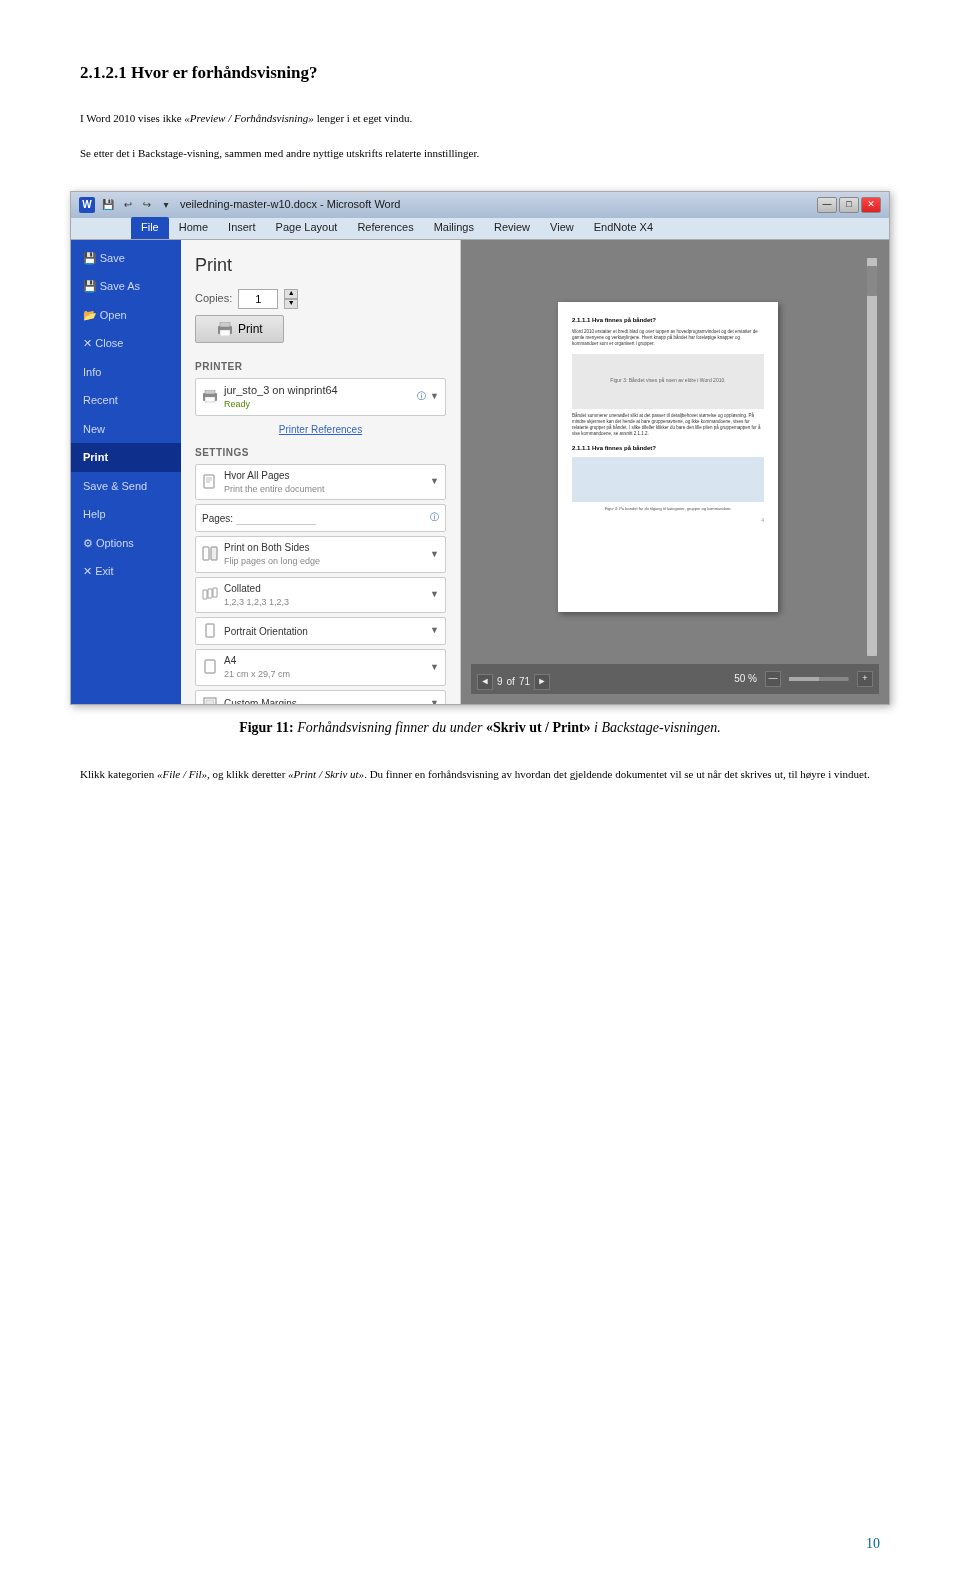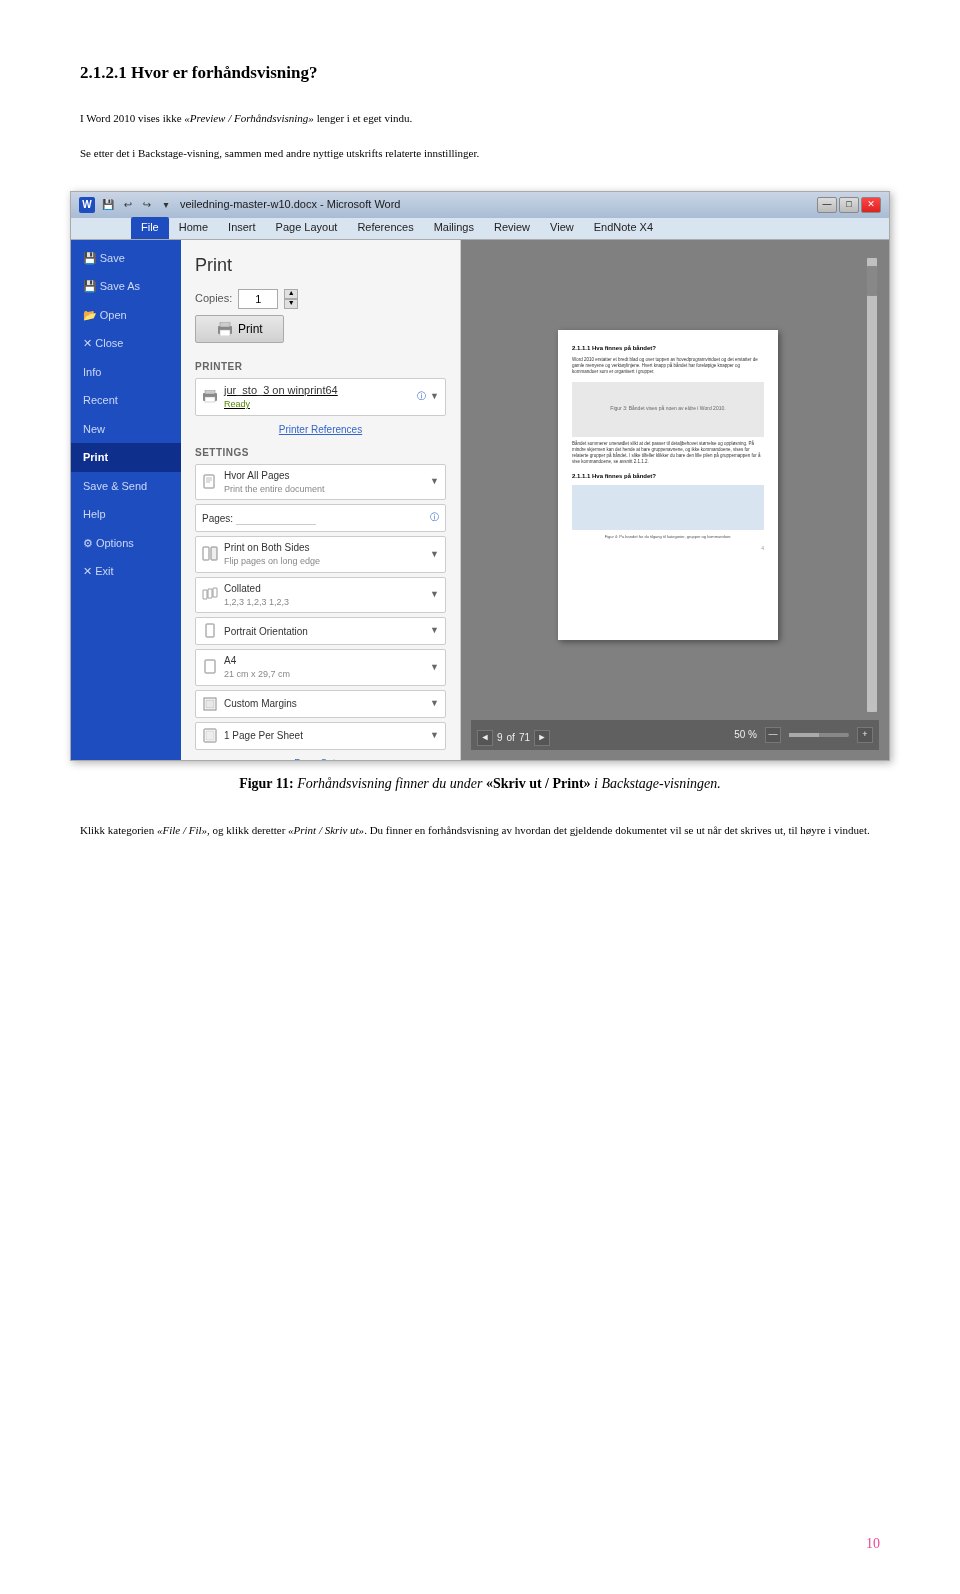--- a/index.html
+++ b/index.html
@@ -111,21 +111,21 @@
     }
     .ribbon-tab.active {
       background: #1e4dbf;
       color: white;
       border-radius: 2px 2px 0 0;
     }
 
     
     .word-body {
       display: flex;
-      height: 520px;
+      height: 464px;
     }
 
     
     .backstage-sidebar {
       width: 110px;
       background: #1e4dbf;
       display: flex;
       flex-direction: column;
       padding-top: 4px;
     }
@@ -371,21 +371,21 @@
 
     .section-body {
       margin-bottom: 20px;
     }
 
     .page-number {
       position: fixed;
       bottom: 40px;
       right: 80px;
       font-size: 14px;
-      color: #ec4899;
+      color: #0369a1;
     }
 
     .italic { font-style: italic; }
 
     
     .section-divider { margin-bottom: 24px; }
 
     
     .qat {
       display: flex;
@@ -509,21 +509,21 @@
 
         
         <div class="print-section-label">Printer</div>
         <div class="printer-section">
           <div class="setting-row">
             <svg width="16" height="14" viewBox="0 0 16 14" style="margin-right:6px;flex-shrink:0;">
               <rect x="1" y="3" width="14" height="8" rx="1" fill="#888"></rect>
               <rect x="3" y="0" width="10" height="4" fill="#ccc" stroke="#888" stroke-width="0.5"></rect>
               <rect x="3" y="7" width="10" height="5" fill="white" stroke="#aaa" stroke-width="0.5"></rect>
             </svg>
-            <div style="flex:1;text-decoration:underline;">
+            <div style="flex:1;">
               <div class="printer-name">jur_sto_3 on winprint64</div>
               <div class="printer-status">Ready</div>
             </div>
             <span class="setting-info">ⓘ</span>
             <span class="setting-arrow">▼</span>
           </div>
           <div style="text-align:right;">
             <a class="page-setup-link">Printer References</a>
           </div>
         </div>

